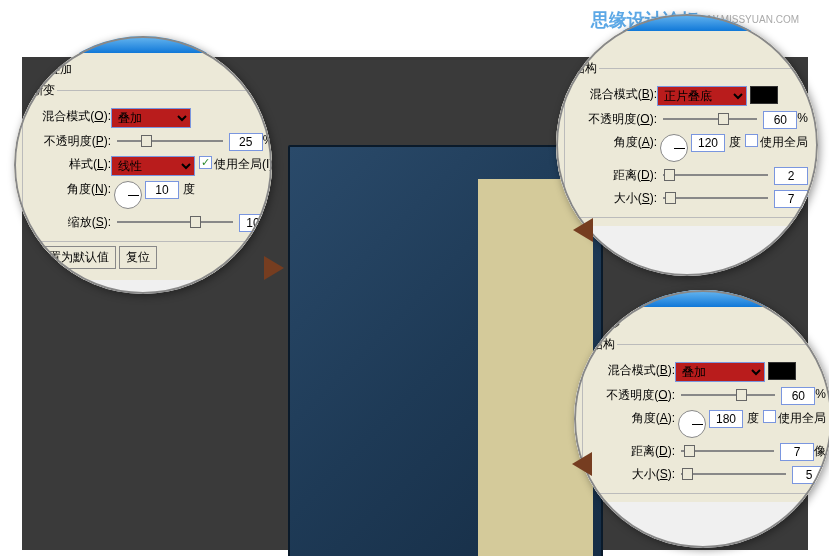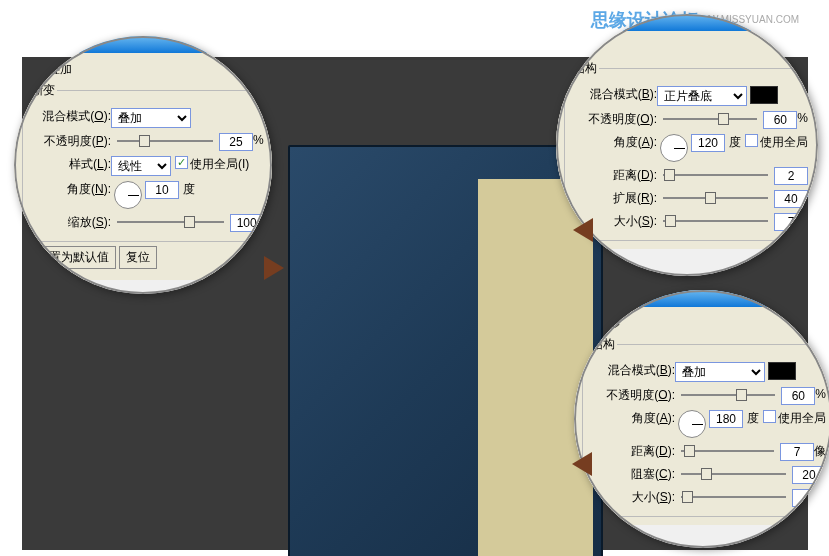--- a/index.html
+++ b/index.html
@@ -22,21 +22,21 @@
     .panel { background: #ece9d8; padding: 6px 4px 6px 8px; font-size: 12px; }
     
     .section-title { font-size: 12px; margin: 2px 0 4px 2px; }
     fieldset { border: 1px solid #bbb; padding: 4px 4px 4px 6px; margin: 2px 0; }
     fieldset legend { font-size: 12px; padding: 0 2px; }
     
     .row { display: flex; margin: 5px 8px; white-space: nowrap; }
     .lbl { text-align: right; font-size: 12px; }
     .lbl u { text-decoration: underline; }
     
-    select { font-size: 12px; border: 1px solid #7a96df; background: #ffffff; height: 20px; padding: 0 2px; }
+    select { font-size: 12px; border: 1px solid #7a96df; background: #b91c1c; height: 20px; padding: 0 2px; }
     .numbox { border: 1px solid #7a96df; background: #fff; font-size: 12px; width: 34px; height: 18px; text-align: center; padding: 1px 2px; }
     .cbox { width: 13px; height: 13px; border: 1px solid #7a96df; background: #fff; display: inline-block; vertical-align: middle; margin-right: 2px; }
     .cbox.checked::after { content: "✓"; color: #2a8a2a; font-size: 11px; line-height: 11px; display: block; text-align: center; }
     
     .slider { position: relative; height: 16px; flex-grow: 1; margin: 0 4px; }
     .slider-track { position: absolute; left: 2px; right: 2px; top: 7px; height: 2px; background: #888; }
     .slider-thumb { position: absolute; top: 2px; width: 11px; height: 12px; background: #ece9d8; border: 1px solid #666; }
     
     .grad-preview { width: 100px; height: 16px; border: 1px solid #333; background: linear-gradient(to right, #000, #ccc); display: inline-block; }
     .swatch { width: 28px; height: 18px; background: #000; border: 1px solid #333; display: inline-block; }
@@ -77,21 +77,21 @@
         <span class="lbl" style="width:74px">不透明度(<u>P</u>):</span>
         <div class="slider" style="width:100px">
             <div class="slider-track"></div>
             <div class="slider-thumb" style="left:24%"></div>
           </div>
         <input class="numbox" value="25" style="">
         <span>%</span>
       </div>
       <div class="row">
         <span class="lbl" style="width:74px">样式(<u>L</u>):</span>
-        <select style="width:60px"><option>线性</option></select>
+        <select style="width:84px"><option>线性</option></select>
         <span class="cbox checked" style="margin-left:4px"></span>
         <span>使用全局(I)</span>
       </div>
       <div class="row">
         <span class="lbl" style="width:74px">角度(<u>N</u>):</span>
         <span class="angle-dial"></span>
         <input class="numbox" value="10" style="">
         <span style="margin-left:4px">度</span>
       </div>
       <div class="row">
@@ -142,28 +142,20 @@
       </div>
       <div class="row">
         <span class="lbl" style="width:78px">距离(<u>D</u>):</span>
         <div class="slider" style="width:90px">
             <div class="slider-track"></div>
             <div class="slider-thumb" style="left:3%"></div>
           </div>
         <input class="numbox" value="2" style="">
       </div>
       <div class="row">
-        <span class="lbl" style="width:78px">扩展(<u>R</u>):</span>
-        <div class="slider" style="width:90px">
-            <div class="slider-track"></div>
-            <div class="slider-thumb" style="left:40%"></div>
-          </div>
-        <input class="numbox" value="40" style="">
-      </div>
-      <div class="row">
         <span class="lbl" style="width:78px">大小(<u>S</u>):</span>
         <div class="slider" style="width:90px">
             <div class="slider-track"></div>
             <div class="slider-thumb" style="left:4%"></div>
           </div>
         <input class="numbox" value="7" style="">
       </div>
     </fieldset>
   </div>
   <div class="magnifier-border"></div>
@@ -201,28 +193,20 @@
       <div class="row">
         <span class="lbl" style="width:78px">距离(<u>D</u>):</span>
         <div class="slider" style="width:90px">
             <div class="slider-track"></div>
             <div class="slider-thumb" style="left:5%"></div>
           </div>
         <input class="numbox" value="7" style="">
         <span>像</span>
       </div>
       <div class="row">
-        <span class="lbl" style="width:78px">阻塞(<u>C</u>):</span>
-        <div class="slider" style="width:90px">
-            <div class="slider-track"></div>
-            <div class="slider-thumb" style="left:20%"></div>
-          </div>
-        <input class="numbox" value="20" style="">
-      </div>
-      <div class="row">
         <span class="lbl" style="width:78px">大小(<u>S</u>):</span>
         <div class="slider" style="width:90px">
             <div class="slider-track"></div>
             <div class="slider-thumb" style="left:3%"></div>
           </div>
         <input class="numbox" value="5" style="">
       </div>
     </fieldset>
   </div>
   <div class="magnifier-border"></div>

